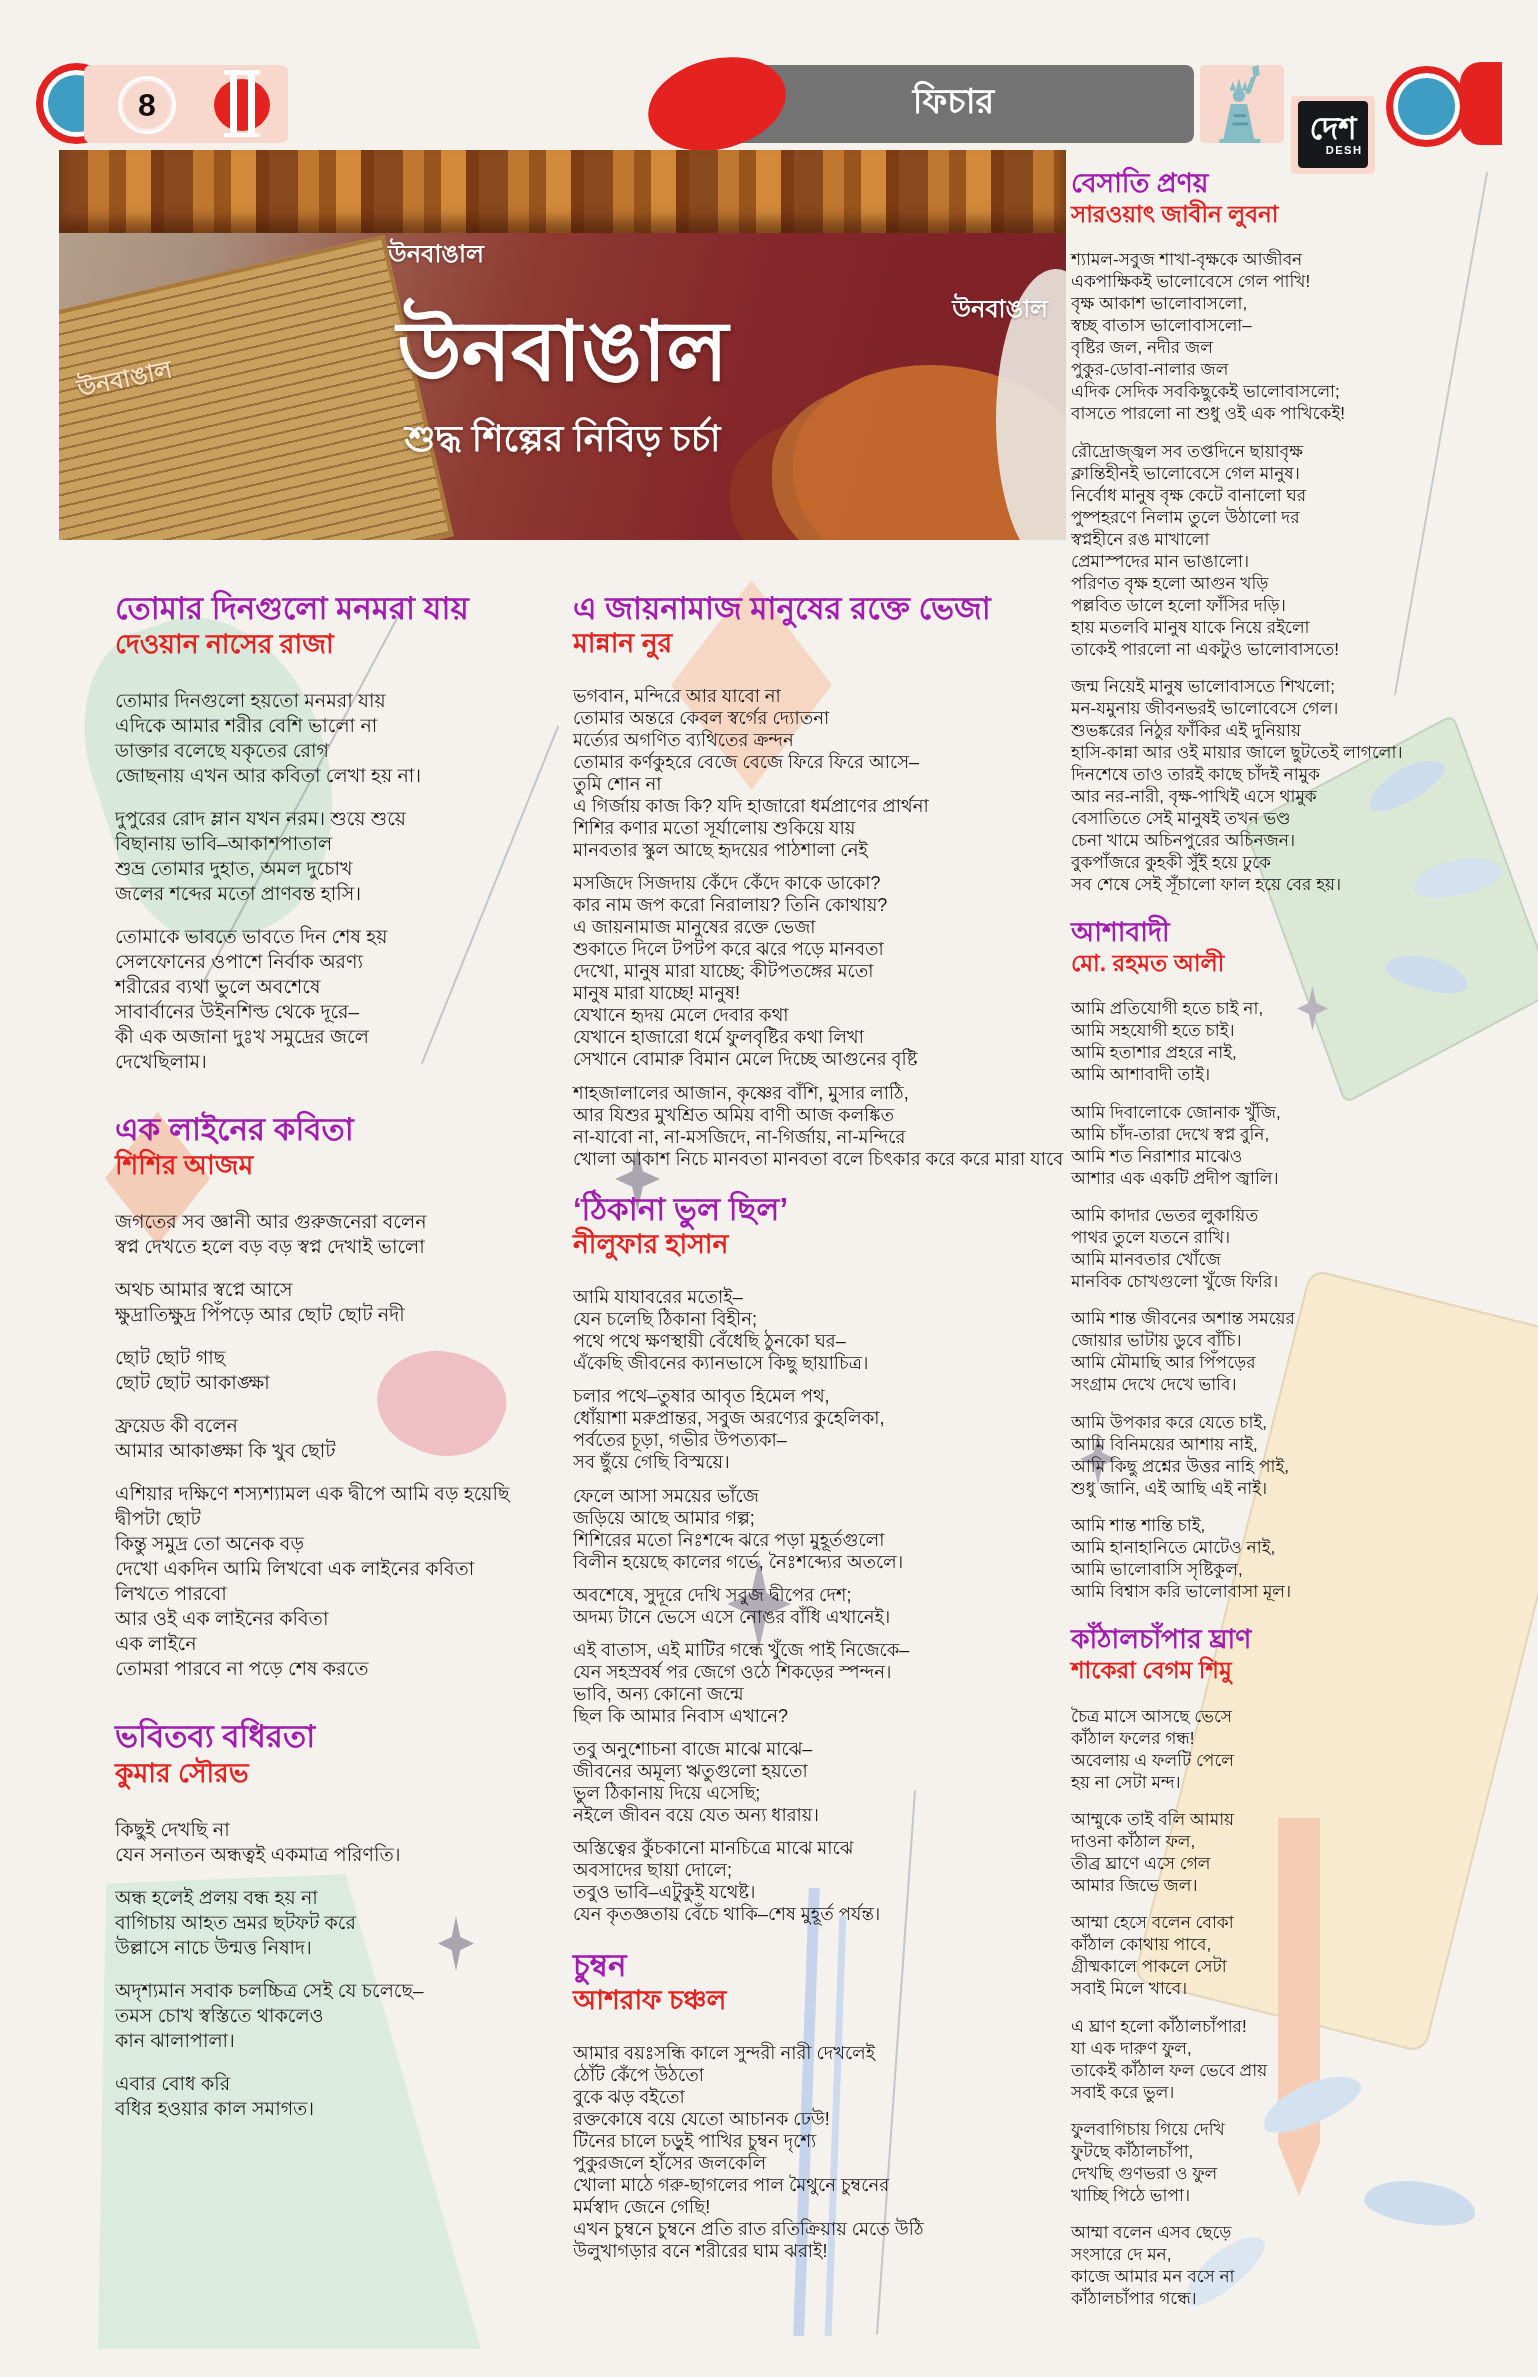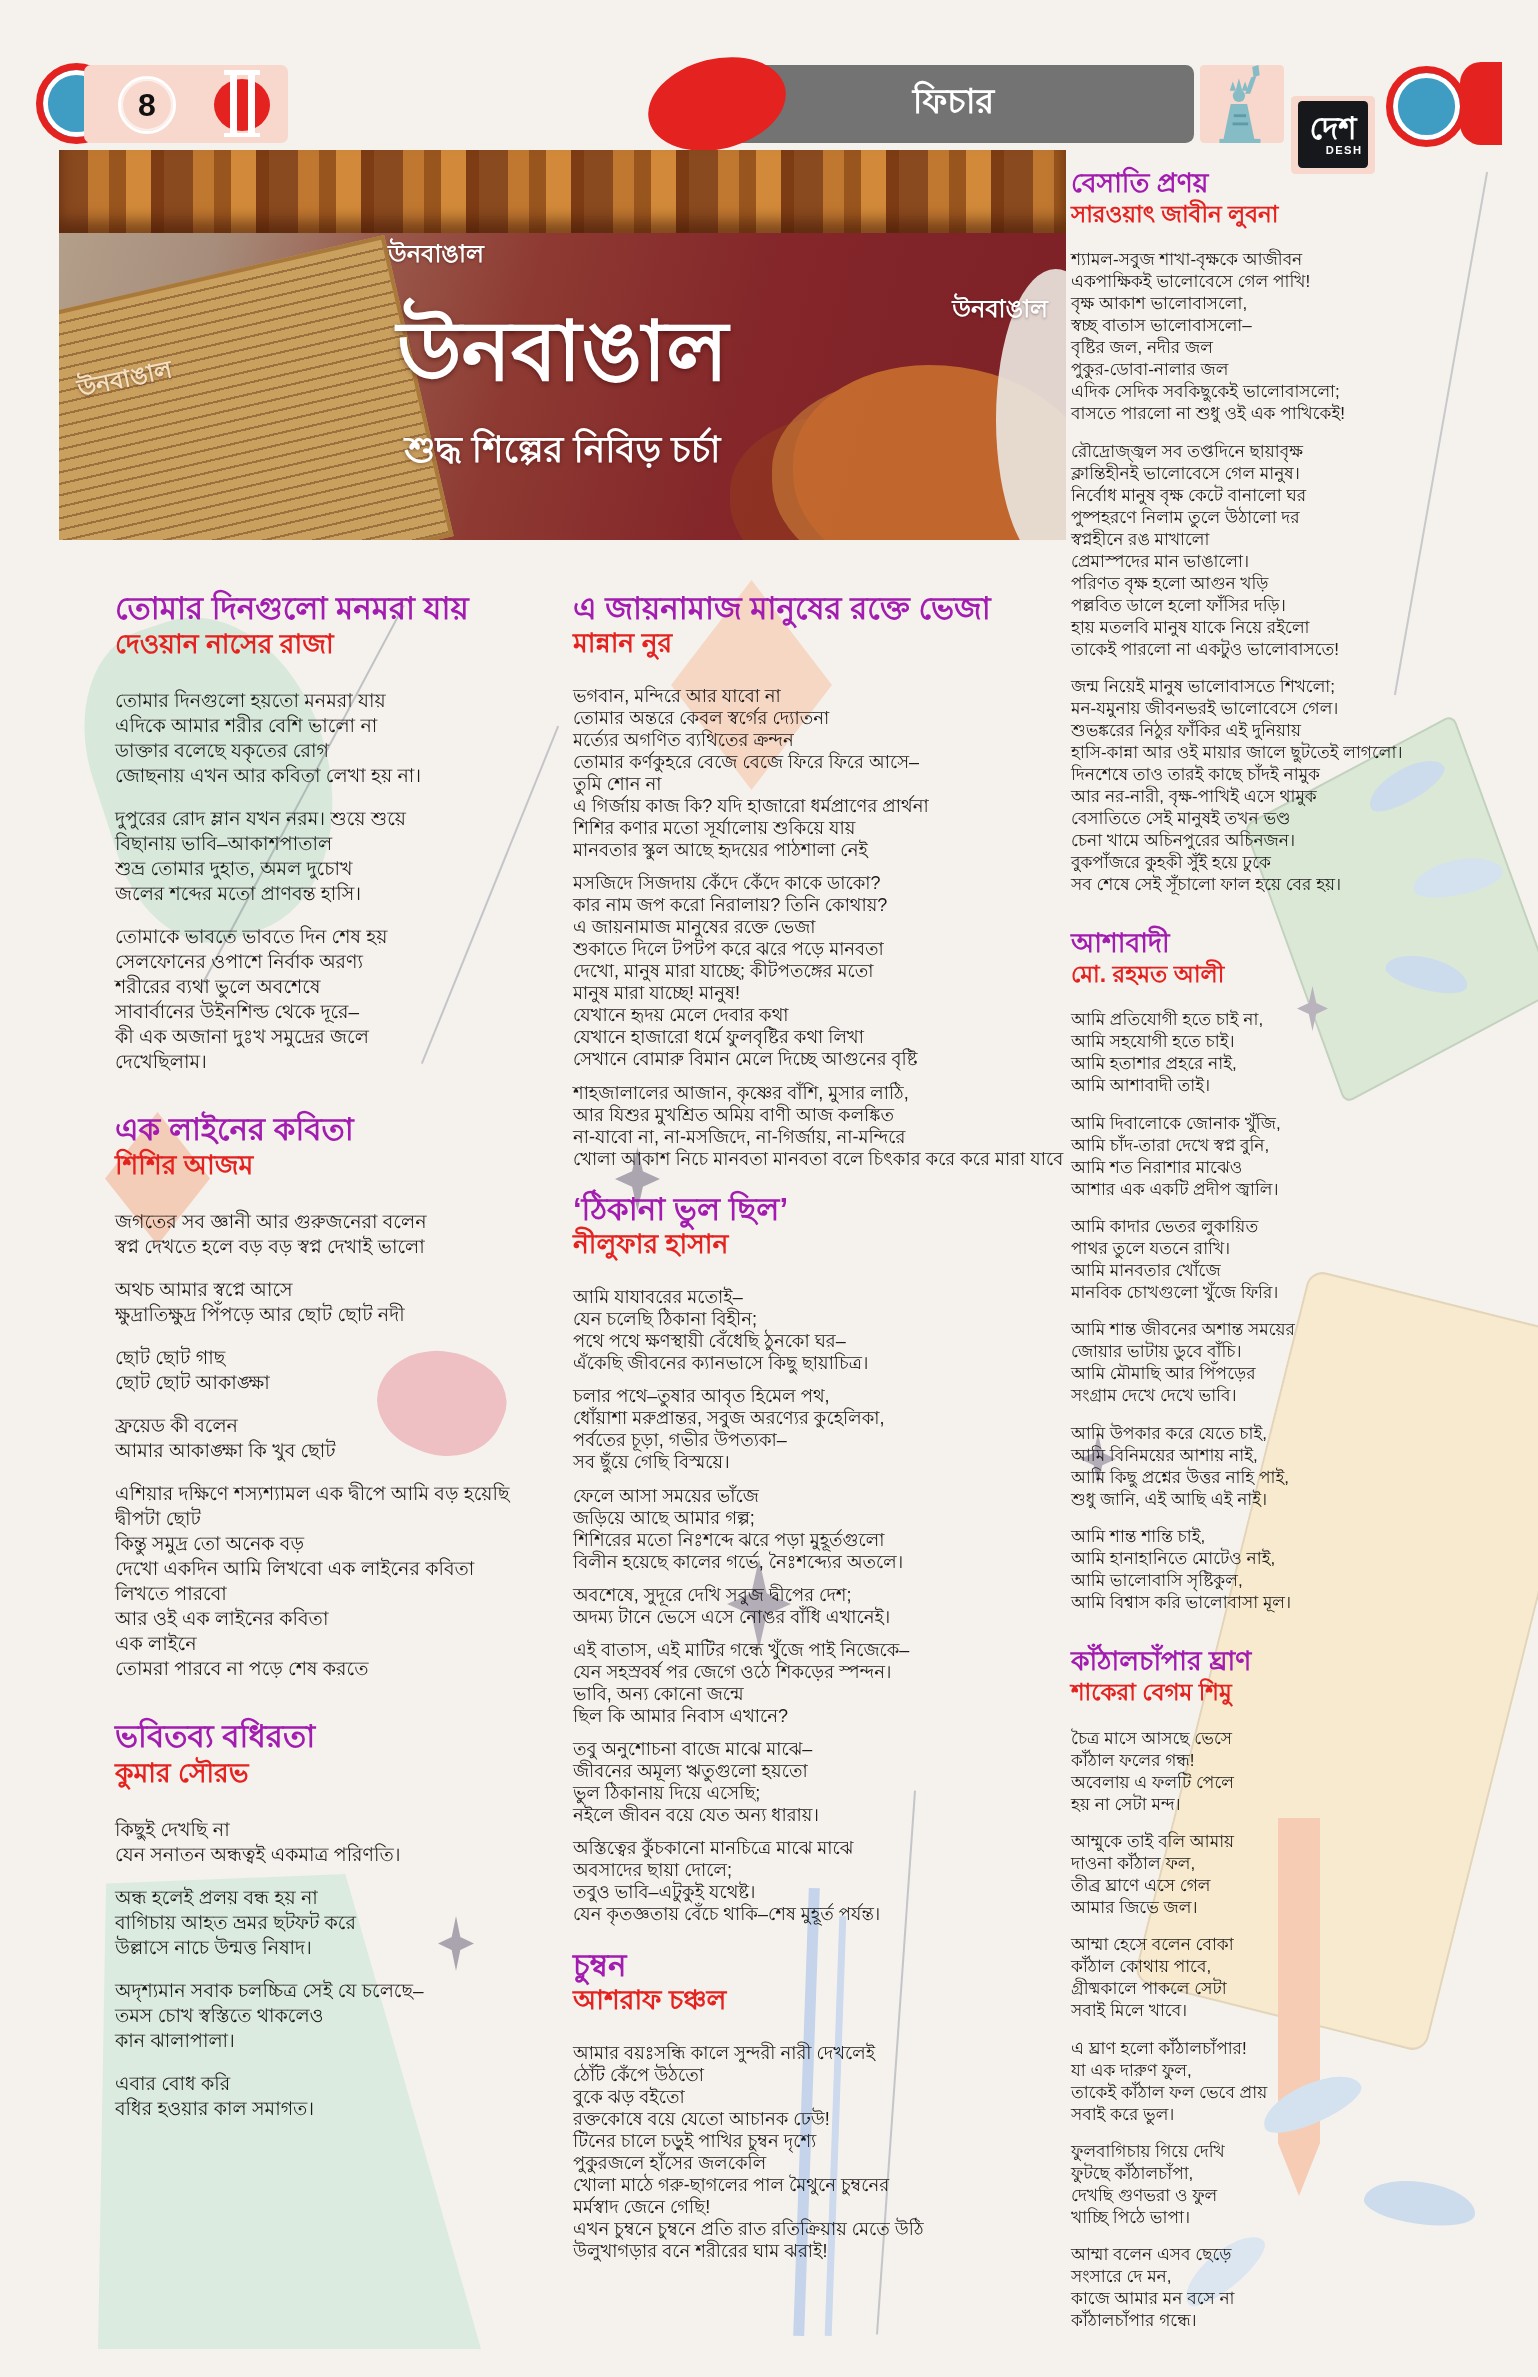--- a/index.html
+++ b/index.html
@@ -51,21 +51,21 @@
     box-shadow:inset 0 -12.6px 15.4px rgba(60,20,5,.55);}
   .banner-manuscript{position:absolute;left:-35px;top:126px;width:392px;height:301px;transform:rotate(-13deg);
     background:#caa05f;border:4.2px solid #a9793b;
     background-image:repeating-linear-gradient(0deg,rgba(80,35,8,.38) 0 2.1px,transparent 2.1px 11.2px);}
   .banner-folk{position:absolute;right:-28px;bottom:-42px;width:301px;height:217px;background:#c96f2e;
     border-radius:45% 55% 35% 50%;opacity:.9;
     box-shadow:-28px 7px 0 -7px rgba(220,150,60,.55), -84px 28px 0 -21px rgba(150,60,30,.6);}
   .banner-curve{position:absolute;right:-49px;top:119px;width:119px;height:301px;background:#e9e4dd;border-radius:50%;opacity:.92;}
   .banner-title{position:absolute;left:0;top:137px;width:100%;text-align:center;color:#fff;
     font-size:83px;font-weight:bold;text-shadow:0 2.1px 5.6px rgba(40,0,0,.45);}
-  .banner-subtitle{position:absolute;left:0;top:272px;width:100%;text-align:center;color:#fff;
+  .banner-subtitle{position:absolute;left:0;top:261px;width:100%;text-align:center;color:#fff;
     font-size:36px;font-weight:bold;text-shadow:0 1.4px 4.2px rgba(40,0,0,.4);}
   .banner-label{position:absolute;color:#fff;font-size:24px;font-weight:bold;text-shadow:0 1.4px 2.8px rgba(40,0,0,.4);}
   .bl-top{left:329px;top:85px;}
   .bl-right{right:18px;top:140px;}
   .bl-left{left:18px;top:210px;transform:rotate(-12deg);color:#f3e0c0;}
   
   .col{position:absolute;}
   .col .line{white-space:nowrap;}
   .col-left{left:115px;top:591px;width:432px;}
   .col-mid{left:573px;top:591px;width:453px;}
@@ -77,21 +77,21 @@
   .col-left{font-size:19px;line-height:25px;}
   .col-mid{font-size:18px;line-height:22px;}
   .col-right{font-size:17px;line-height:22px;}
   .col-right .poem-title{font-size:26.6px;line-height:1.15;}
   .col-right .poem-author{font-size:23px;margin:4.2px 0 24.5px 0;}
   .col-left .stanza{margin-bottom:18px;}
   .col-mid .stanza{margin-bottom:11.2px;}
   .col-right .stanza{margin-bottom:15.4px;}
   .col-left .poem+.poem{margin-top:38px;}
   .col-mid .poem+.poem{margin-top:22.4px;}
-  .col-right .poem+.poem{margin-top:32px;}
+  .col-right .poem+.poem{margin-top:21px;}
 </style>
 </head>
 <body>
 
 <div class="page">
 
   <div class="decor" style="left:98px;top:615px;width:231px;height:322px;background:#d8e9dc;border-radius:45% 55% 60% 40%;transform:rotate(-18deg);"></div>
   <div class="decor" style="left:98px;top:1874px;width:399px;height:475px;background:#dcebe0;clip-path:polygon(2% 2%,62% 0,96% 100%,0 100%);"></div>
   <div class="decor" style="left:671px;top:580px;width:161px;height:210px;background:#f6d7c4;clip-path:polygon(50% 0,100% 50%,50% 100%,0 50%);"></div>
   <div class="decor" style="left:105px;top:1112px;width:105px;height:133px;background:#f3cdb8;clip-path:polygon(50% 0,100% 50%,50% 100%,0 50%);"></div>

